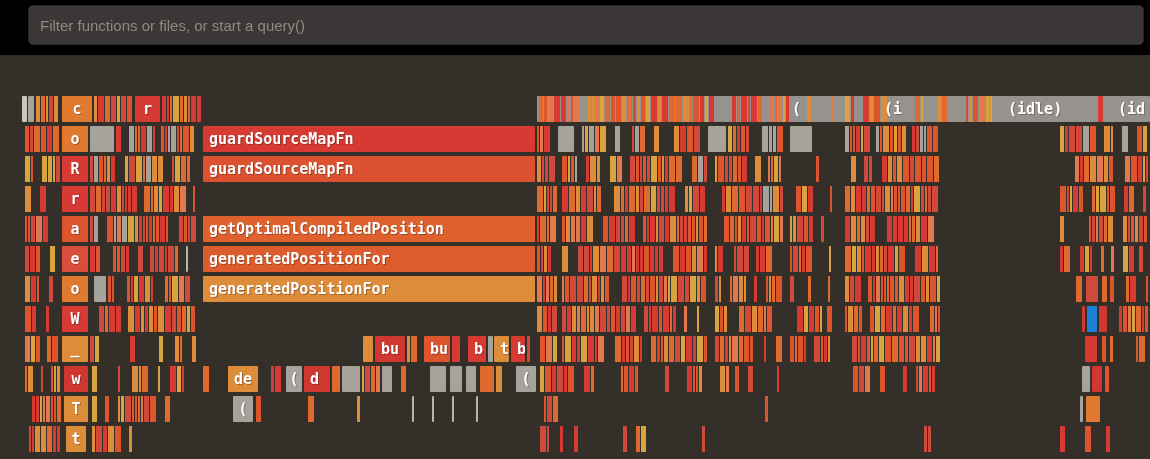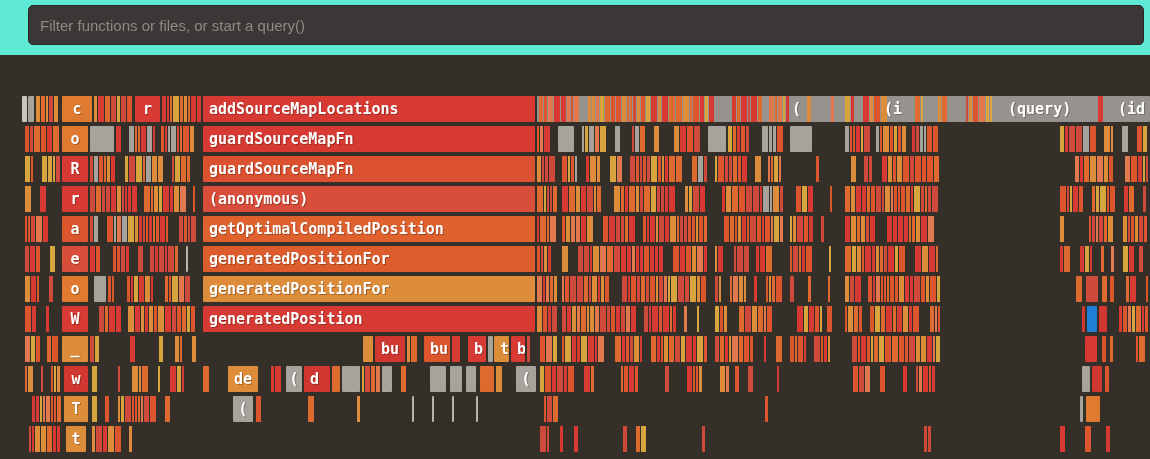--- a/index.html
+++ b/index.html
@@ -1,18 +1,18 @@
 <!DOCTYPE html>
 <html><head>
 <meta charset="utf-8">
 <style>
   html,body{margin:0;padding:0;background:#363029;}
   .app{position:relative;width:1150px;height:459px;background:#352f2a;overflow:hidden;
        font-family:"Liberation Sans",sans-serif;}
-  .filter-bar{position:absolute;left:0;top:0;width:1150px;height:55px;background:#5eead4;}
+  .filter-bar{position:absolute;left:0;top:0;width:1150px;height:55px;background:#000000;}
   .filter-input{position:absolute;left:28px;top:5px;width:1116px;height:40px;box-sizing:border-box;
        background:#3a3736;border:1px solid #2a2724;border-radius:5px;color:#d8d3cc;
        font-size:15px;padding:0 11px;outline:none;font-family:"Liberation Sans",sans-serif;}
   .filter-input::placeholder{color:#8e8983;}
   .ruler{position:absolute;left:0;top:55px;width:1150px;height:41px;background:#332e2a;}
   .tick-label{position:absolute;top:11px;width:154px;text-align:right;color:#ecd6b3;font-size:15px;}
   .tick-line{position:absolute;top:10px;height:31px;width:1px;background:#6e6a65;}
   .flame{position:absolute;left:0;top:0;width:1150px;height:459px;}
   .frow{position:absolute;left:0;width:1150px;height:26px;}
   .seg{position:absolute;top:0;height:26px;border-radius:1px;display:flex;align-items:center;
@@ -57,23 +57,20 @@
         </div>
         <div class="stripe" style="left: 162px; width: 4px; background: rgb(215, 58, 50);"></div>
         <div class="stripe" style="left: 167px; width: 2px; background: rgb(215, 58, 50);"></div>
         <div class="stripe" style="left: 170px; width: 2px; background: rgb(223, 106, 47);"></div>
         <div class="stripe" style="left: 173px; width: 6px; background: rgb(216, 164, 62);"></div>
         <div class="stripe" style="left: 180px; width: 3px; background: rgb(223, 106, 47);"></div>
         <div class="stripe" style="left: 184px; width: 3px; background: rgb(221, 140, 58);"></div>
         <div class="stripe" style="left: 188px; width: 2px; background: rgb(223, 106, 47);"></div>
         <div class="stripe" style="left: 191px; width: 5px; background: rgb(215, 58, 50);"></div>
         <div class="stripe" style="left: 197px; width: 4px; background: rgb(215, 58, 50);"></div>
-        <div class="seg" style="left: 203px; width: 332px; background: rgb(215, 58, 50);">
-          <span class="lbl">addSourceMapLocations</span>
-        </div>
         <div class="seg" style="left: 537px; width: 613px; background: rgb(150, 147, 142);"></div>
         <div class="stripe" style="left: 539px; width: 4px; background: rgb(223, 106, 47);"></div>
         <div class="stripe" style="left: 544px; width: 3px; background: rgb(220, 85, 44);"></div>
         <div class="stripe" style="left: 548px; width: 5px; background: rgb(226, 121, 78);"></div>
         <div class="stripe" style="left: 554px; width: 6px; background: rgb(215, 58, 50);"></div>
         <div class="stripe" style="left: 561px; width: 5px; background: rgb(215, 58, 50);"></div>
         <div class="stripe" style="left: 567px; width: 3px; background: rgb(226, 121, 78);"></div>
         <div class="stripe" style="left: 571px; width: 2px; background: rgb(220, 85, 44);"></div>
         <div class="stripe" style="left: 574px; width: 5px; background: rgb(226, 121, 78);"></div>
         <div class="stripe" style="left: 588px; width: 3px; background: rgb(221, 140, 58);"></div>
@@ -126,21 +123,21 @@
         <div class="stripe" style="left: 942px; width: 5px; background: rgb(223, 106, 47);"></div>
         <div class="stripe" style="left: 966px; width: 2px; background: rgb(207, 74, 58);"></div>
         <div class="stripe" style="left: 969px; width: 3px; background: rgb(221, 140, 58);"></div>
         <div class="stripe" style="left: 973px; width: 5px; background: rgb(220, 85, 44);"></div>
         <div class="stripe" style="left: 979px; width: 6px; background: rgb(226, 121, 78);"></div>
         <div class="stripe" style="left: 986px; width: 3px; background: rgb(216, 164, 62);"></div>
         <div class="stripe" style="left: 990px; width: 2px; background: rgb(216, 164, 62);"></div>
         <div class="stripe" style="left: 1098px; width: 5px; background: rgb(215, 58, 50);"></div>
         <div class="idle-label" style="left: 792px;">(</div>
         <div class="idle-label" style="left: 884px;">(i</div>
-        <div class="idle-label" style="left: 1008px;">(query)</div>
+        <div class="idle-label" style="left: 1008px;">(idle)</div>
         <div class="idle-label" style="left: 1118px;">(id</div>
       </div>
       <div class="frow" style="top: 126px;">
         <div class="stripe" style="left: 25px; width: 4px; background: rgb(220, 85, 44);"></div>
         <div class="stripe" style="left: 30px; width: 3px; background: rgb(207, 74, 58);"></div>
         <div class="stripe" style="left: 34px; width: 6px; background: rgb(223, 106, 47);"></div>
         <div class="stripe" style="left: 41px; width: 5px; background: rgb(220, 85, 44);"></div>
         <div class="stripe" style="left: 47px; width: 5px; background: rgb(215, 58, 50);"></div>
         <div class="stripe" style="left: 53px; width: 6px; background: rgb(223, 106, 47);"></div>
         <div class="seg ctr" style="left: 62px; width: 26px; background: rgb(223, 122, 48);">
@@ -339,23 +336,20 @@
         <div class="stripe" style="left: 132px; width: 5px; background: rgb(215, 58, 50);"></div>
         <div class="stripe" style="left: 144px; width: 6px; background: rgb(223, 106, 47);"></div>
         <div class="stripe" style="left: 151px; width: 2px; background: rgb(223, 106, 47);"></div>
         <div class="stripe" style="left: 154px; width: 4px; background: rgb(221, 140, 58);"></div>
         <div class="stripe" style="left: 159px; width: 3px; background: rgb(216, 164, 62);"></div>
         <div class="stripe" style="left: 163px; width: 6px; background: rgb(215, 58, 50);"></div>
         <div class="stripe" style="left: 170px; width: 3px; background: rgb(215, 58, 50);"></div>
         <div class="stripe" style="left: 174px; width: 5px; background: rgb(221, 140, 58);"></div>
         <div class="stripe" style="left: 180px; width: 6px; background: rgb(226, 121, 78);"></div>
         <div class="stripe" style="left: 193px; width: 2px; background: rgb(220, 85, 44);"></div>
-        <div class="seg" style="left: 203px; width: 332px; background: rgb(217, 78, 58);">
-          <span class="lbl">(anonymous)</span>
-        </div>
         <div class="stripe" style="left: 537px; width: 6px; background: rgb(223, 106, 47);"></div>
         <div class="stripe" style="left: 544px; width: 2px; background: rgb(216, 164, 62);"></div>
         <div class="stripe" style="left: 547px; width: 2px; background: rgb(207, 74, 58);"></div>
         <div class="stripe" style="left: 550px; width: 2px; background: rgb(207, 74, 58);"></div>
         <div class="stripe" style="left: 553px; width: 4px; background: rgb(223, 106, 47);"></div>
         <div class="stripe" style="left: 562px; width: 6px; background: rgb(215, 58, 50);"></div>
         <div class="stripe" style="left: 569px; width: 6px; background: rgb(223, 106, 47);"></div>
         <div class="stripe" style="left: 576px; width: 4px; background: rgb(221, 140, 58);"></div>
         <div class="stripe" style="left: 581px; width: 5px; background: rgb(215, 58, 50);"></div>
         <div class="stripe" style="left: 587px; width: 6px; background: rgb(207, 74, 58);"></div>
@@ -745,23 +739,20 @@
         <div class="stripe" style="left: 145px; width: 3px; background: rgb(215, 58, 50);"></div>
         <div class="stripe" style="left: 149px; width: 4px; background: rgb(221, 140, 58);"></div>
         <div class="stripe" style="left: 154px; width: 3px; background: rgb(220, 85, 44);"></div>
         <div class="stripe" style="left: 158px; width: 6px; background: rgb(221, 140, 58);"></div>
         <div class="stripe" style="left: 165px; width: 6px; background: rgb(215, 58, 50);"></div>
         <div class="stripe" style="left: 172px; width: 4px; background: rgb(207, 74, 58);"></div>
         <div class="stripe" style="left: 177px; width: 4px; background: rgb(220, 85, 44);"></div>
         <div class="stripe" style="left: 182px; width: 4px; background: rgb(223, 106, 47);"></div>
         <div class="stripe" style="left: 187px; width: 3px; background: rgb(216, 164, 62);"></div>
         <div class="stripe" style="left: 191px; width: 4px; background: rgb(220, 85, 44);"></div>
-        <div class="seg" style="left: 203px; width: 332px; background: rgb(215, 58, 50);">
-          <span class="lbl">generatedPosition</span>
-        </div>
         <div class="stripe" style="left: 537px; width: 5px; background: rgb(221, 140, 58);"></div>
         <div class="stripe" style="left: 543px; width: 4px; background: rgb(220, 85, 44);"></div>
         <div class="stripe" style="left: 548px; width: 3px; background: rgb(215, 58, 50);"></div>
         <div class="stripe" style="left: 552px; width: 5px; background: rgb(207, 74, 58);"></div>
         <div class="stripe" style="left: 562px; width: 4px; background: rgb(207, 74, 58);"></div>
         <div class="stripe" style="left: 567px; width: 4px; background: rgb(215, 58, 50);"></div>
         <div class="stripe" style="left: 572px; width: 4px; background: rgb(221, 140, 58);"></div>
         <div class="stripe" style="left: 577px; width: 3px; background: rgb(226, 121, 78);"></div>
         <div class="stripe" style="left: 581px; width: 5px; background: rgb(223, 106, 47);"></div>
         <div class="stripe" style="left: 587px; width: 2px; background: rgb(221, 140, 58);"></div>

